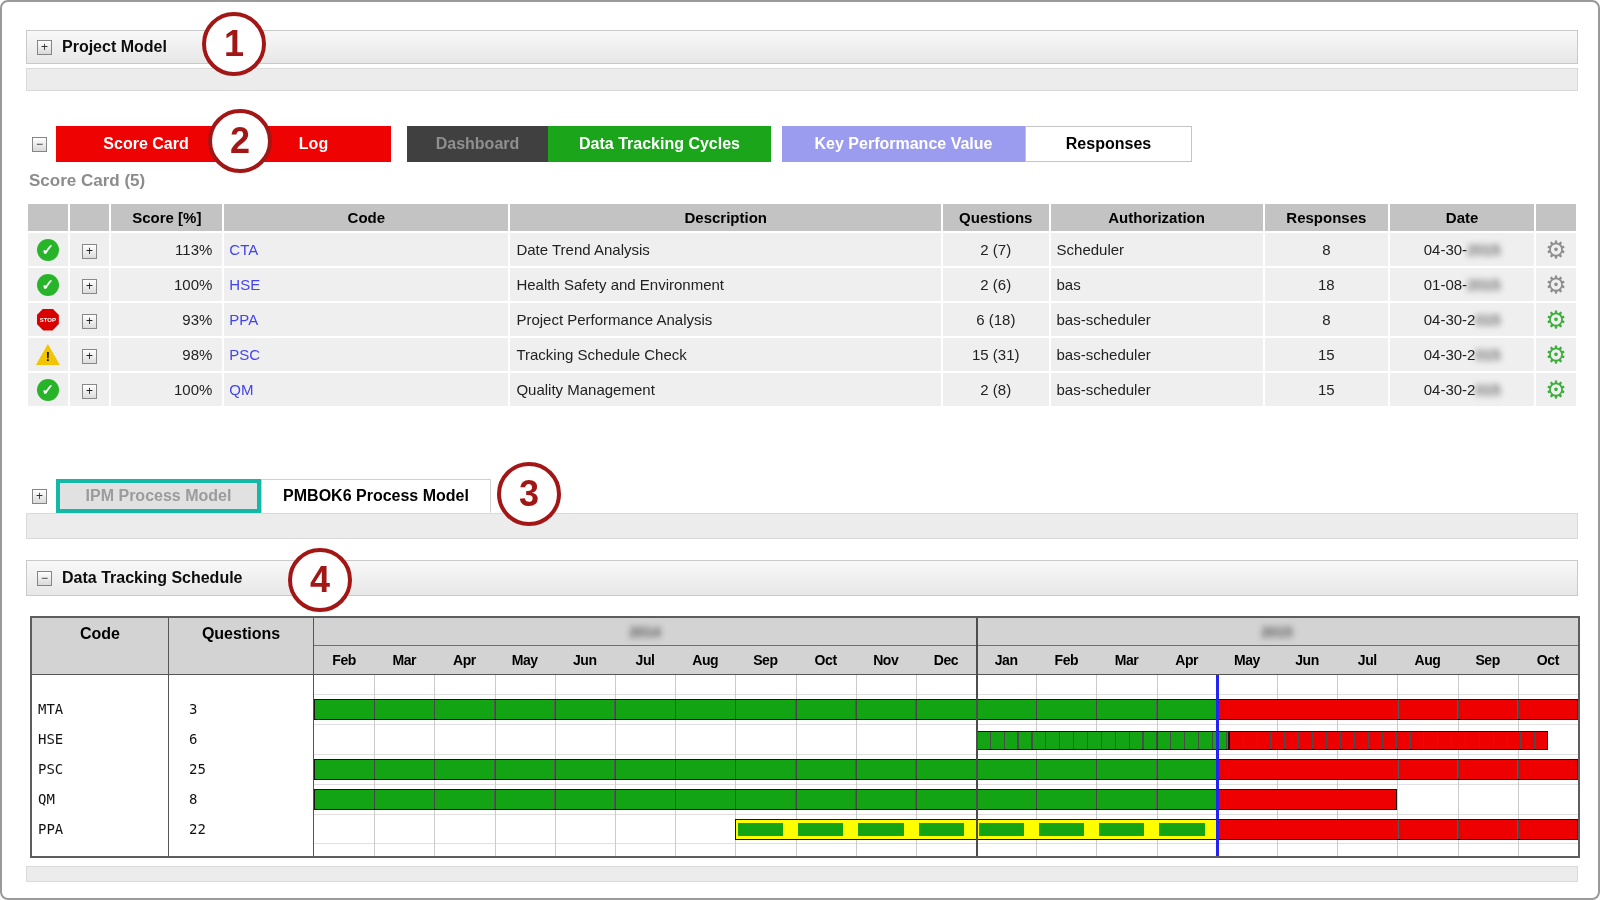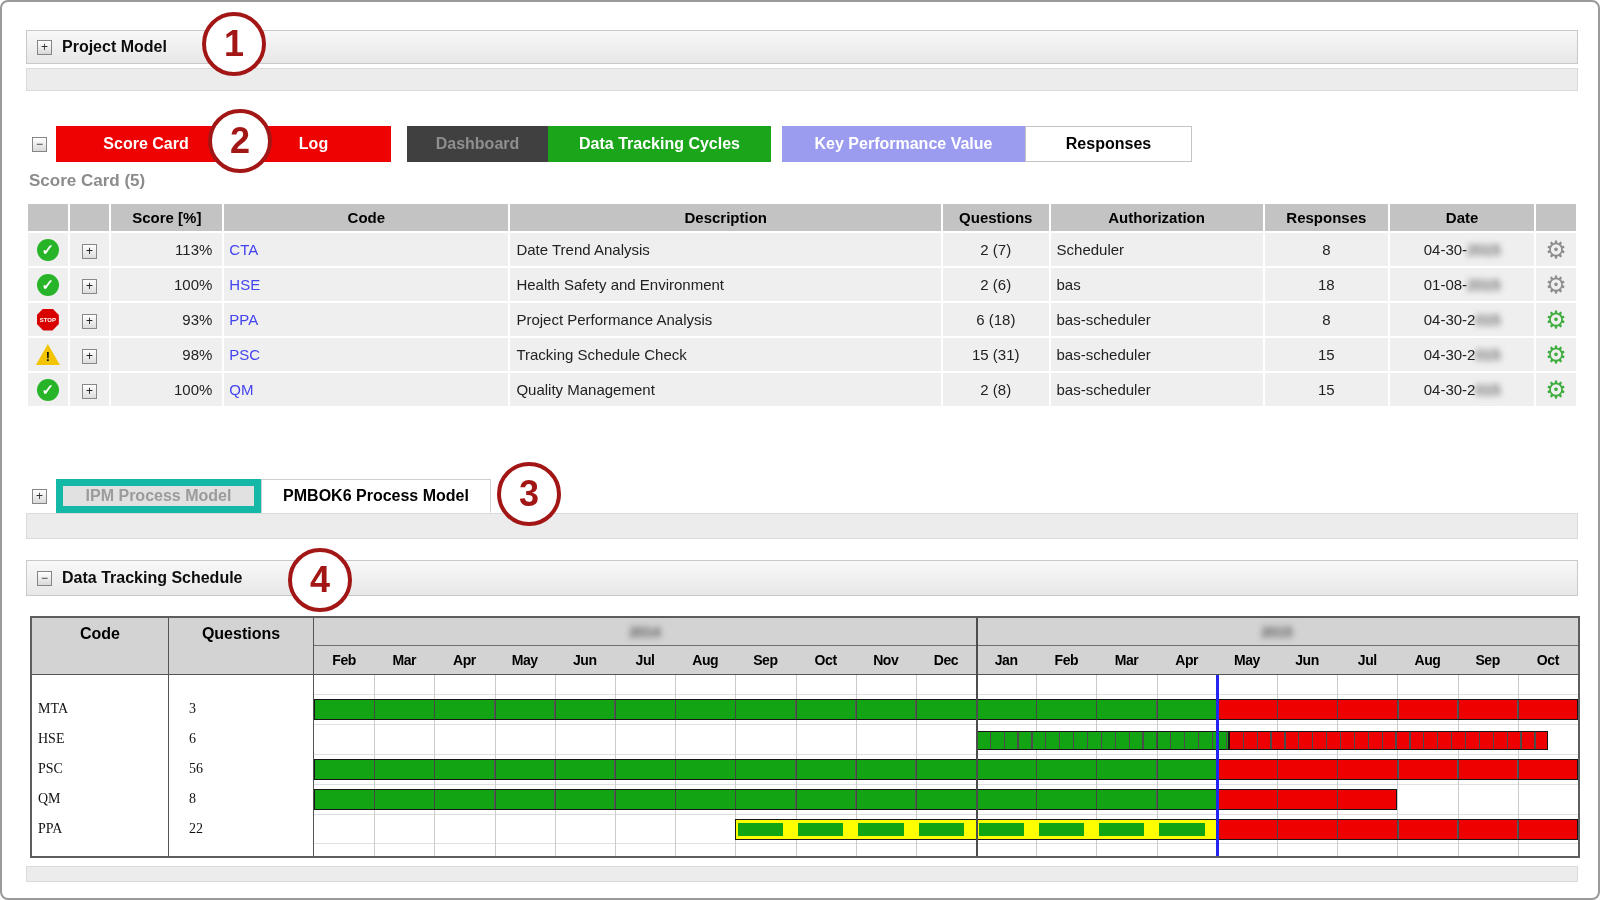--- a/index.html
+++ b/index.html
@@ -66,32 +66,32 @@
   .gear { cursor:pointer; font-family:"DejaVu Sans", sans-serif; }
   .gear::before { content:"\2699"; font-size:24px; line-height:24px; }
   .gear[data-gear="gray"]  { color:#8e8e8e; }
   .gear[data-gear="green"] { color:#3fae3f; }
 
   
   .pm-row { position:absolute; top:477px; left:24px; width:1552px; height:34px; display:flex; align-items:center; }
   .pm-row .toggle { margin-left:6px; margin-right:9px; }
   .pm-tab { height:34px; display:flex; align-items:center; justify-content:center;
       font-weight:bold; font-size:16px; cursor:pointer; }
-  .pm-tab.inactive { background:#e1e1e1; color:#9b9b9b; border:7px solid #14b8a6; width:205px; }
+  .pm-tab.inactive { background:#e1e1e1; color:#9b9b9b; border:4px solid #14b8a6; width:205px; }
   .pm-tab.active   { background:#fff; color:#000; border:1px solid #cfcfcf; border-bottom:1px solid #fff; width:230px; }
 
   
   .gantt { position:absolute; top:614px; left:28px; width:1550px; height:242px;
            border:2px solid #5d5d5d; display:flex; background:#fff; }
   .g-col { display:flex; flex-direction:column; border-right:1px solid #555; }
   .g-code-col { width:137px; } .g-q-col { width:145px; }
   .g-col-head { height:57px; background:#d3d3d3; border-bottom:1px solid #555;
       font-weight:bold; font-size:16px; text-align:center; padding-top:7px; color:#000; }
   .g-labels { flex:1; padding-top:19px; font-family:"DejaVu Sans Mono", monospace; font-size:14px; color:#111; }
-  .g-labels div { height:30px; line-height:30px;font-family:Liberation Serif, serif; }
+  .g-labels div { height:30px; line-height:30px; }
   .g-code-col .g-labels div { padding-left:6px; }
   .g-q-col .g-labels div { padding-left:20px; }
 
   .g-right { flex:1; position:relative; }
   .g-years  { height:28px; display:flex; background:#d3d3d3; border-bottom:1px solid #707070; }
   .g-year { display:flex; align-items:center; justify-content:center; font-weight:bold; font-size:14px; color:#555; }
   .g-year span { filter:blur(3px); display:inline-block; }
   .g-months { height:29px; display:flex; background:#d3d3d3; border-bottom:1px solid #555; }
   .g-month { font-weight:bold; font-size:14px; letter-spacing:-0.4px; text-align:center; padding-top:6px; color:#000; }
   .g-body { position:absolute; top:57px; left:0; right:0; bottom:0; background:#fff; }
@@ -242,21 +242,21 @@
           <div>PSC</div>
           <div>QM</div>
           <div>PPA</div>
         </div>
     </div>
     <div class="g-col g-q-col">
       <div class="g-col-head">Questions</div>
       <div class="g-labels" id="g-questions">
           <div>3</div>
           <div>6</div>
-          <div>56</div>
+          <div>25</div>
           <div>8</div>
           <div>22</div>
         </div>
     </div>
     <div class="g-right" id="g-right">
       <div class="g-years" id="g-years">
           <div class="g-year" style="width: 662.095px;">
             <span>2014</span>
           </div>
           <div class="g-year" style="width: 601.905px;">

